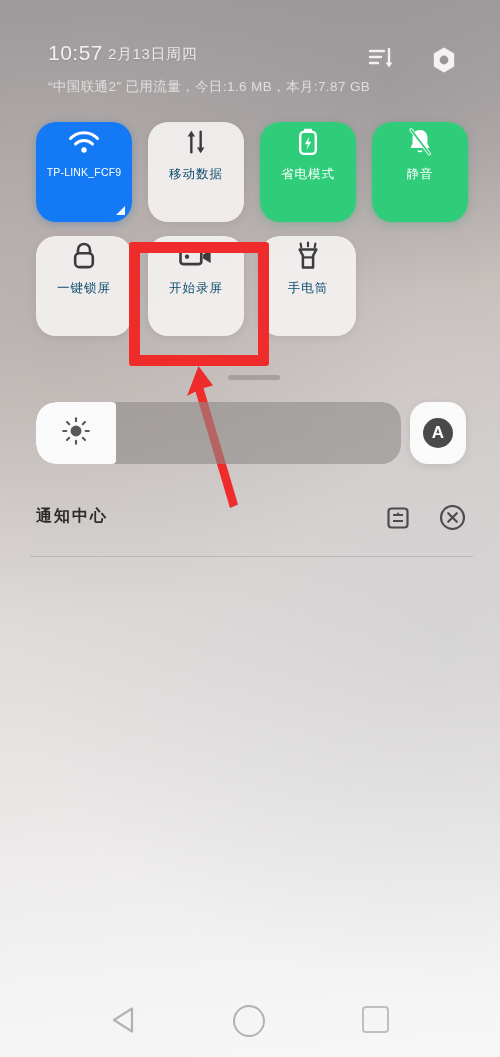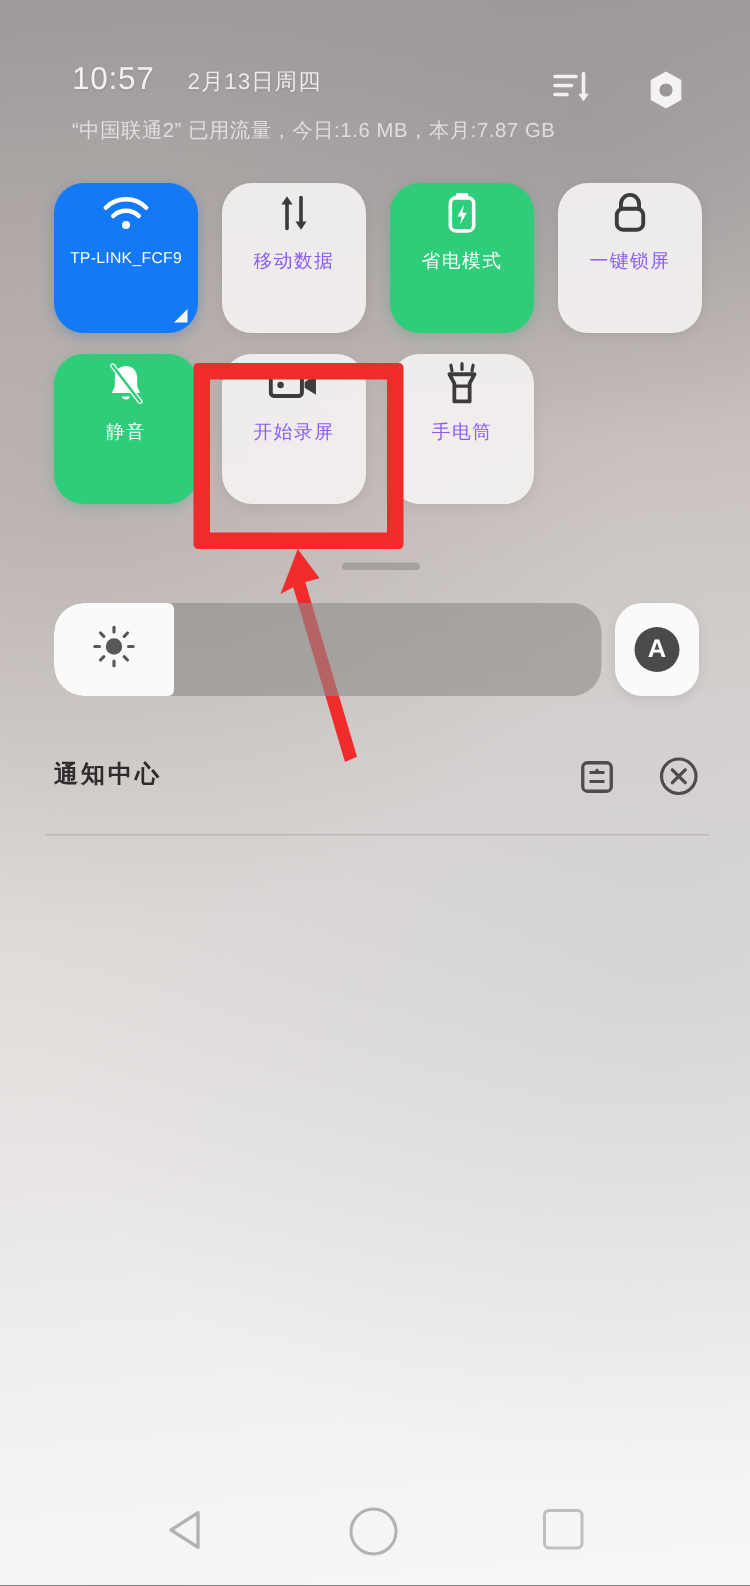--- a/index.html
+++ b/index.html
@@ -49,21 +49,20 @@
     letter-spacing: 0.5px;
     text-shadow: 0 1px 2px rgba(0,0,0,0.13);
   }
   .sb-date {
     position: absolute;
     left: 108px; top: 45px;
     font-size: 15px;
     color: #eceaea;
     letter-spacing: 0.6px;
     text-shadow: 0 1px 2px rgba(0,0,0,0.12);
-    margin-left: 17px;
   }
   .sb-data {
     position: absolute;
     left: 48px; top: 78px;
     font-size: 13.5px;
     color: rgba(248,245,245,0.72);
     letter-spacing: 0.4px;
     white-space: nowrap;
     text-align: right;
   }
@@ -109,21 +108,21 @@
   }
   .tile-icon {
     height: 40px;
     display: flex;
     align-items: center;
     justify-content: center;
     margin-bottom: 4px;
   }
   .tile-label {
     font-size: 12.5px;
-    color: #8b5cf6;
+    color: #0c4a6e;
     letter-spacing: 1px;
     white-space: nowrap;
     max-width: 92px;
     overflow: hidden;
     text-overflow: ellipsis;
   }
   .tile.on-blue .tile-label,
   .tile.on-green .tile-label {
     color: #ffffff;
   }
@@ -372,40 +371,40 @@
       <div class="tile-icon">
         <svg viewBox="0 0 24 32" width="22" height="30">
           <rect x="7.5" y="1.5" width="9" height="3" rx="1" fill="#ffffff"></rect>
           <rect x="3.5" y="5" width="17" height="24" rx="4" fill="none" stroke="#ffffff" stroke-width="2.6"></rect>
           <path d="M13.5 10 L8.5 18.5 L11.8 18.5 L10.5 24.5 L15.5 15.8 L12.2 15.8 Z" fill="#ffffff"></path>
         </svg>
       </div>
       <div class="tile-label">省电模式</div>
     </div>
 
-    <div class="tile">
-      <div class="tile-icon">
-        <svg viewBox="0 0 28 32" width="26" height="30">
-          <path d="M7.5 13 V9.5 A6.5 6.5 0 0 1 20.5 9.5 V13" fill="none" stroke="#3d3b3b" stroke-width="2.8" stroke-linecap="round"></path>
-          <rect x="4.5" y="13" width="19" height="15" rx="4.5" fill="none" stroke="#3d3b3b" stroke-width="2.8"></rect>
-        </svg>
-      </div>
-      <div class="tile-label">一键锁屏</div>
-    </div>
-
     <div class="tile on-green">
       <div class="tile-icon">
         <svg viewBox="0 0 30 32" width="28" height="30">
           <path d="M15 3.2 C10 3.2 7 6.8 7 11.8 V18 L4.8 22.5 H25.2 L23 18 V11.8 C23 6.8 20 3.2 15 3.2 Z" fill="#ffffff"></path>
           <path d="M12 25 a3.2 3.2 0 0 0 6 0 Z" fill="#ffffff"></path>
           <line x1="5.5" y1="3" x2="25" y2="28.5" stroke="#ffffff" stroke-width="3.6" stroke-linecap="round"></line>
           <line x1="5.5" y1="3" x2="25" y2="28.5" stroke="#2fcd7a" stroke-width="1.8" stroke-linecap="round"></line>
         </svg>
       </div>
       <div class="tile-label">静音</div>
+    </div>
+
+    <div class="tile">
+      <div class="tile-icon">
+        <svg viewBox="0 0 28 32" width="26" height="30">
+          <path d="M7.5 13 V9.5 A6.5 6.5 0 0 1 20.5 9.5 V13" fill="none" stroke="#3d3b3b" stroke-width="2.8" stroke-linecap="round"></path>
+          <rect x="4.5" y="13" width="19" height="15" rx="4.5" fill="none" stroke="#3d3b3b" stroke-width="2.8"></rect>
+        </svg>
+      </div>
+      <div class="tile-label">一键锁屏</div>
     </div>
 
     <div class="tile">
       <div class="tile-icon">
         <svg viewBox="0 0 36 24" width="34" height="23">
           <rect x="1.6" y="4.5" width="22" height="15.5" rx="2.6" fill="none" stroke="#3d3b3b" stroke-width="2.8"></rect>
           <circle cx="8.5" cy="12.2" r="2.3" fill="#3d3b3b"></circle>
           <path d="M25.5 10 L33.5 5.2 V19 L25.5 14.2 Z" fill="#3d3b3b"></path>
         </svg>
       </div>

